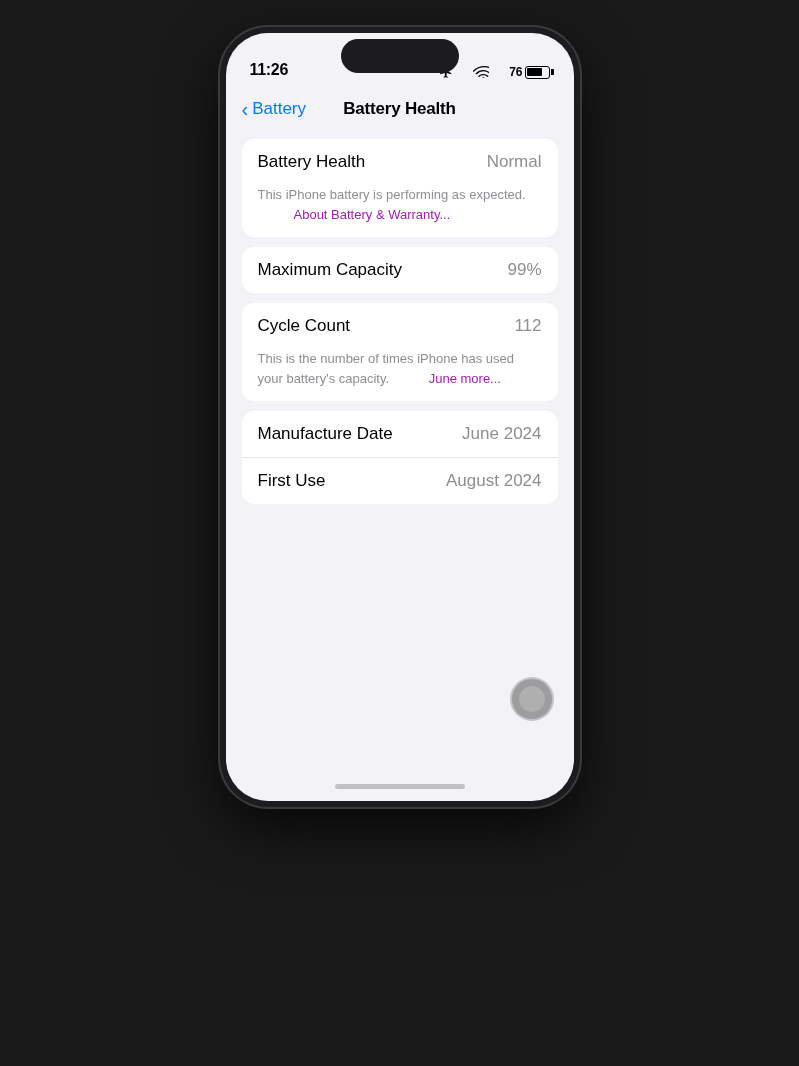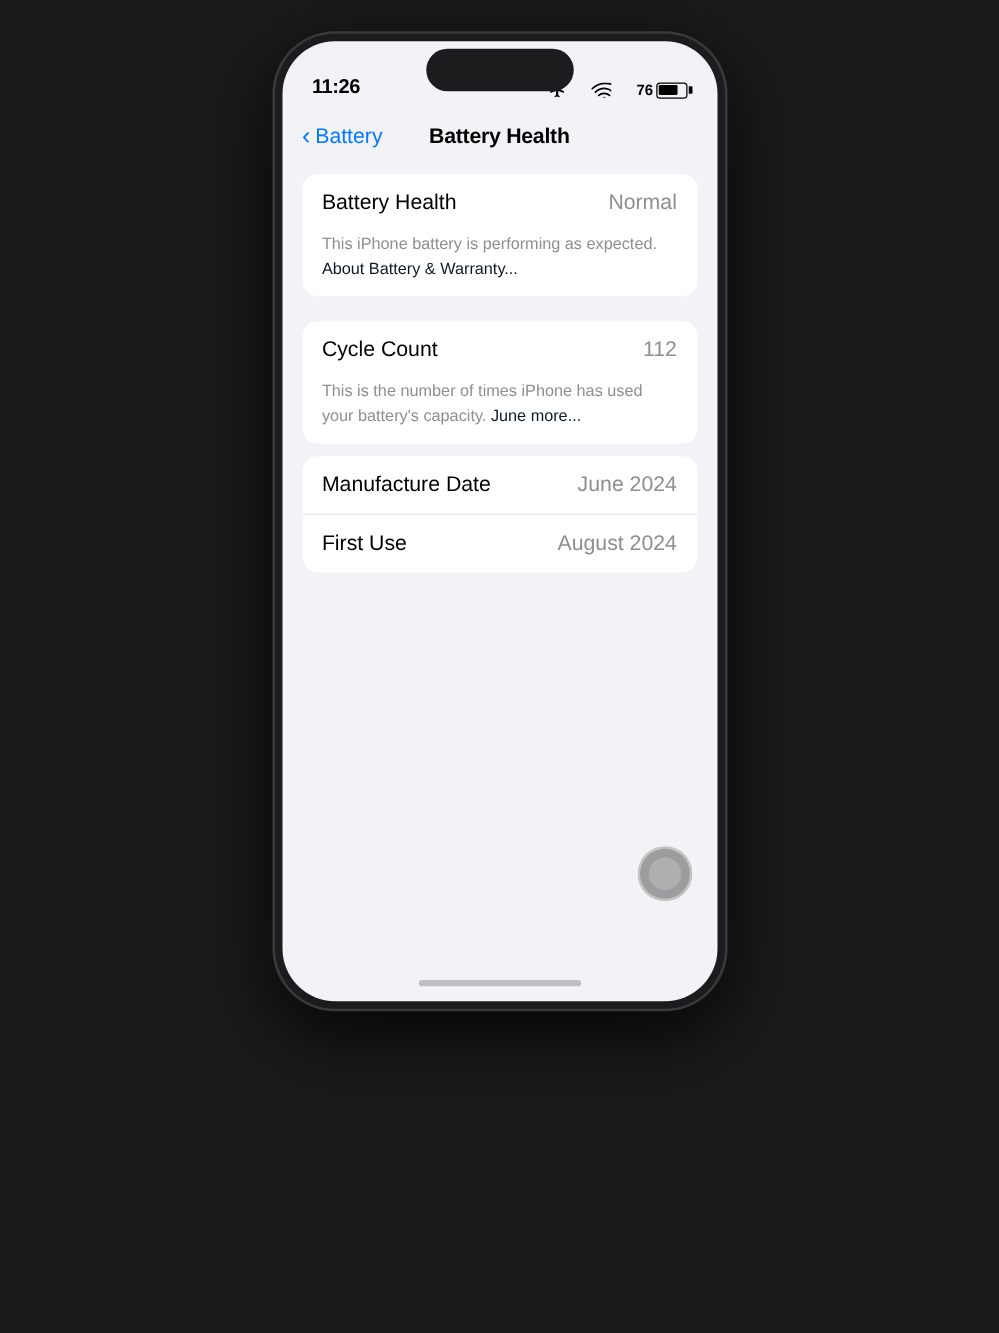--- a/index.html
+++ b/index.html
@@ -197,22 +197,23 @@
     }
 
     .card-description {
       padding: 0 16px 13px 16px;
       font-size: 13px;
       color: #8e8e93;
       line-height: 1.5;
     }
 
     .card-description a, .link {
-      color: #0f172a;
+      color: #a21caf;
       text-decoration: none;
+      margin-left: 36px;
     }
 
     
     .home-indicator {
       height: 30px;
       display: flex;
       align-items: center;
       justify-content: center;
       flex-shrink: 0;
     }
@@ -295,20 +296,24 @@
             <span class="row-label">Battery Health</span>
             <span class="row-value">Normal</span>
           </div>
           <div class="card-description">
             <span>This iPhone battery is performing as expected.</span>
             <span> </span><a class="link">About Battery &amp; Warranty...</a>
           </div>
         </div>
 
         <div class="card">
+          <div class="card-row">
+            <span class="row-label">Maximum Capacity</span>
+            <span class="row-value">99%</span>
+          </div>
         </div>
 
         <div class="card">
           <div class="card-row">
             <span class="row-label">Cycle Count</span>
             <span class="row-value">112</span>
           </div>
           <div class="card-description">
             <span>This is the number of times iPhone has used your battery's capacity.</span>
             <span> </span><a class="link">June more...</a>

